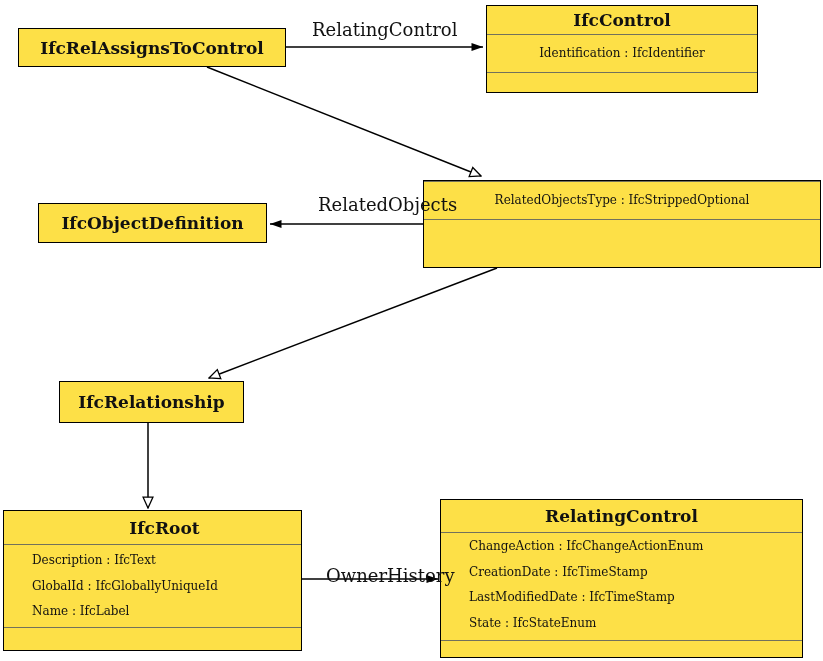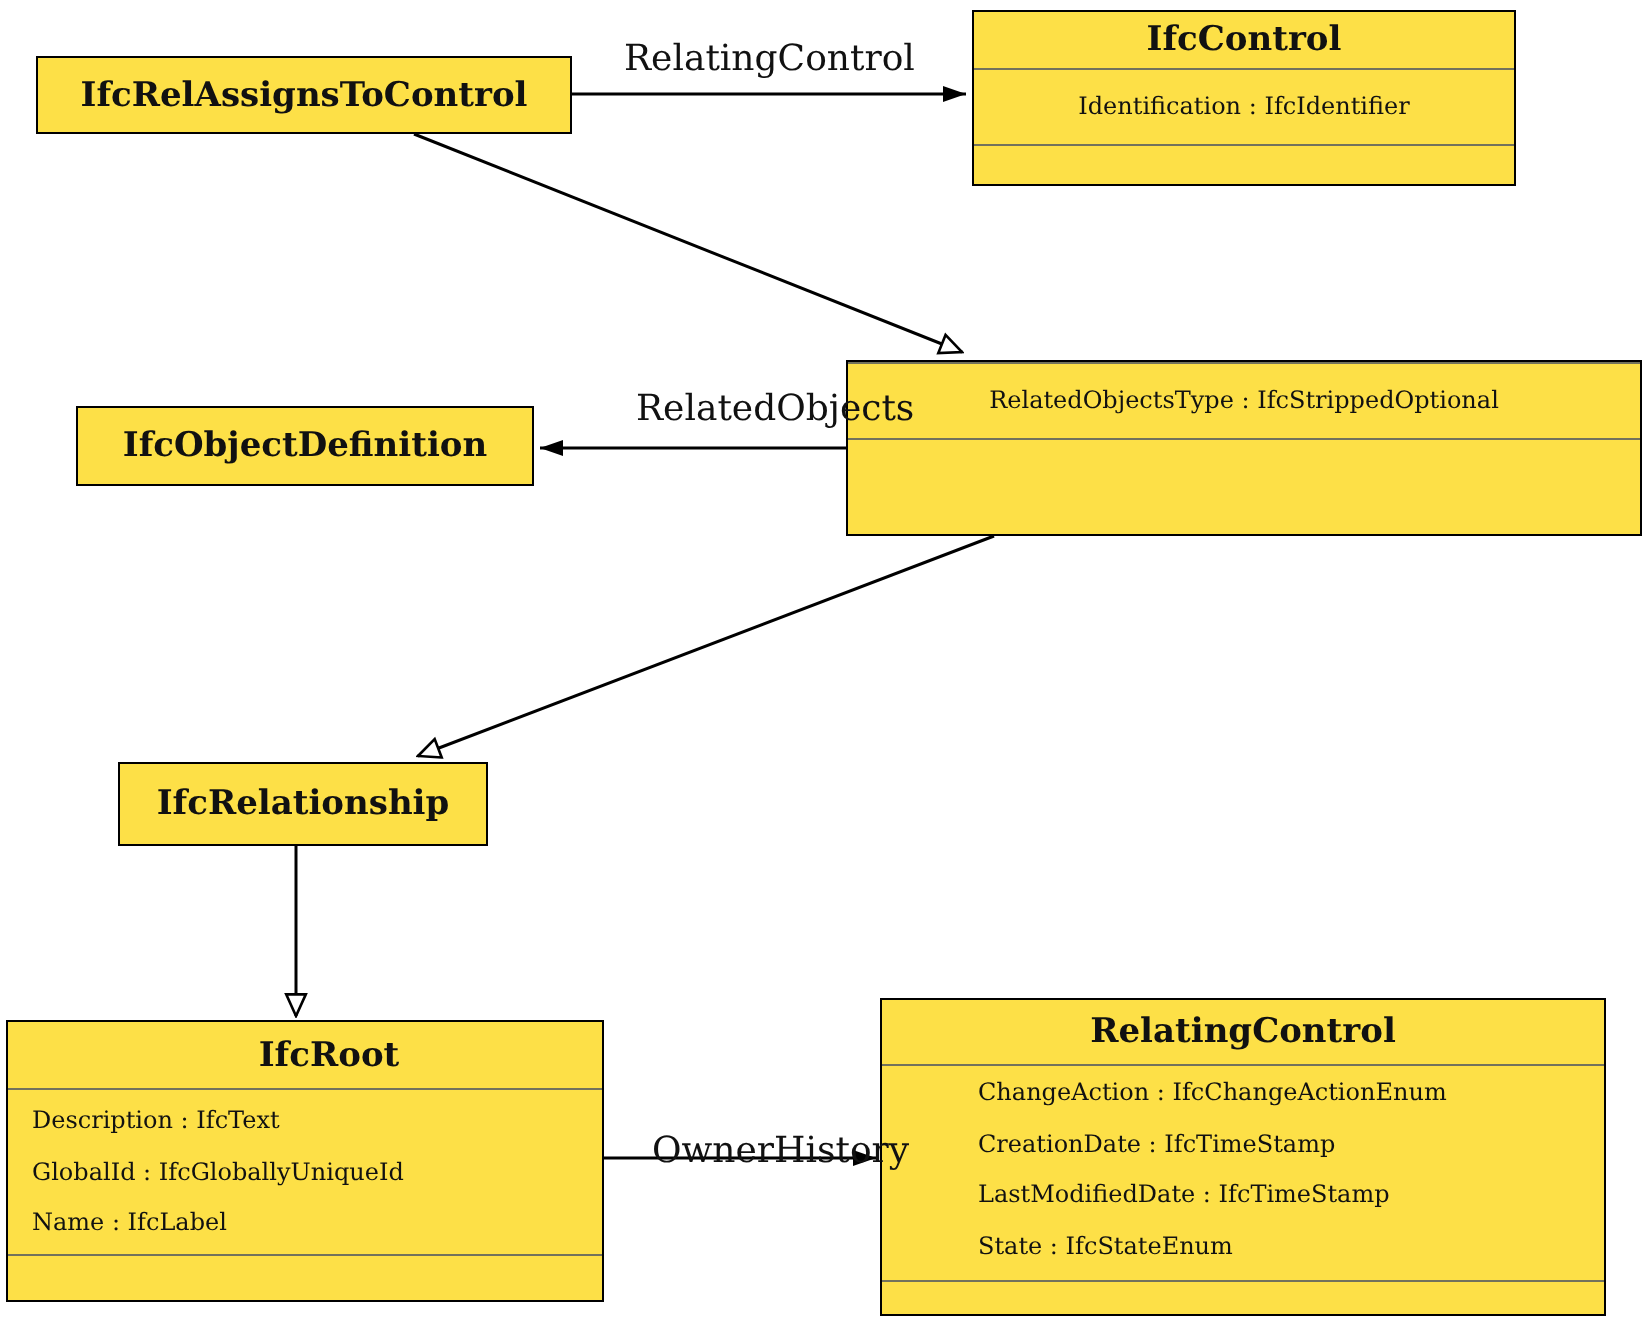--- a/index.html
+++ b/index.html
@@ -43,24 +43,24 @@
   #b-control{left:486px;top:5px;width:272px;height:88px;}
   #b-control .uml-title{height:28px;}
   #b-control .uml-attrs{height:38px;}
   #b-relassigns{left:423px;top:180px;width:398px;height:88px;}
   #b-relassigns .uml-title{height:30px;}
   #b-relassigns .uml-attrs{height:38px;}
   #b-objectdefinition{left:38px;top:203px;width:229px;height:40px;}
   #b-relationship{left:59px;top:381px;width:185px;height:42px;}
   #b-root{left:3px;top:510px;width:299px;height:141px;}
   #b-root .uml-title{height:33px;margin-left:24px;}
-  #b-root .uml-attrs{height:83px;padding-left:12px;}
+  #b-root .uml-attrs{height:83px;padding-left:28px;}
   #b-ownerhistory{left:440px;top:499px;width:363px;height:159px;}
   #b-ownerhistory .uml-title{height:32px;}
-  #b-ownerhistory .uml-attrs{height:108px;padding-left:48px;padding-top:1px;}
+  #b-ownerhistory .uml-attrs{height:108px;padding-left:28px;padding-top:1px;}
   
   .edge-label{
     position:absolute;
     font-size:18px;
     white-space:nowrap;
     z-index:5;
   }
   #lbl-relatingcontrol{left:312px;top:19px;}
   #lbl-relatedobjects{left:318px;top:194px;}
   #lbl-ownerhistory{left:326px;top:565px;}

